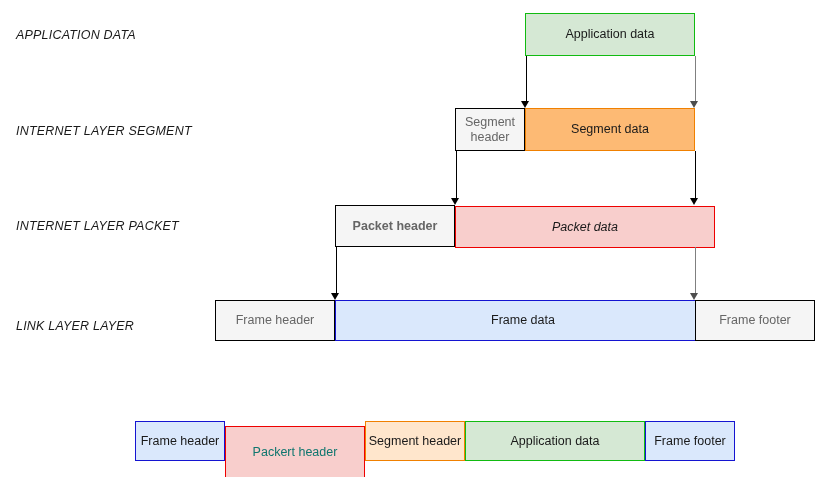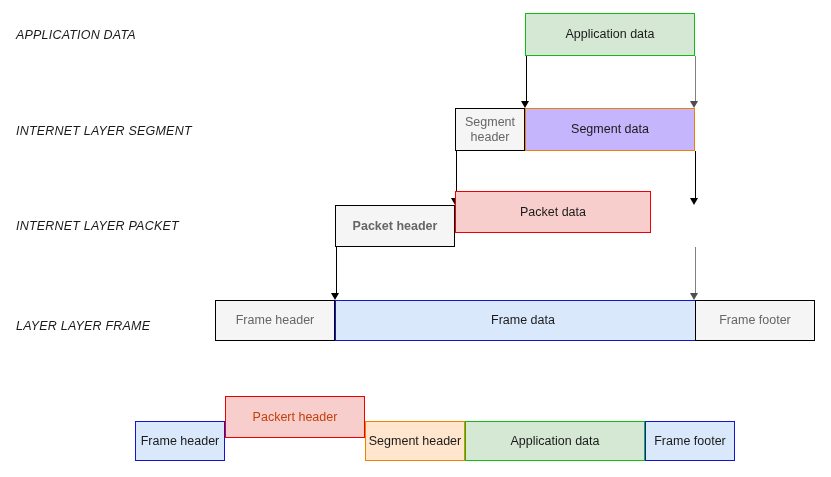--- a/index.html
+++ b/index.html
@@ -39,21 +39,21 @@
     background: #f5f5f5;
     border-color: #000000;
     color: #666666;
   }
   .box-green {
     background: #d5e8d4;
     border-color: #11bb11;
     color: #1a1a1a;
   }
   .box-orange {
-    background: #c4b5fd;
+    background: #fdba74;
     border-color: #f08000;
     color: #1a1a1a;
   }
   .box-red {
     background: #f8cecc;
     border-color: #ee0000;
     color: #1a1a1a;
   }
   .box-blue {
     background: #dae8fc;
@@ -97,21 +97,21 @@
   .c-gray .head { border-top-color: #4d4d4d; }
 </style>
 </head>
 <body>
 
 <div id="canvas">
 
   <div class="row-label" style="left:16px; top:29px;">APPLICATION DATA</div>
   <div class="row-label" style="left:16px; top:125px;">INTERNET LAYER SEGMENT</div>
   <div class="row-label" style="left:16px; top:220px;">INTERNET LAYER PACKET</div>
-  <div class="row-label" style="left:16px; top:320px;">LAYER LAYER FRAME</div>
+  <div class="row-label" style="left:16px; top:320px;">LINK LAYER LAYER</div>
 
   <div class="box box-green" style="left:525px; top:13px; width:170px; height:43px;">Application data</div>
 
   <div class="connector c-black" style="left:525.5px; top:56px; height:52px;">
     <div class="stem" style="height:45px;"></div>
     <div class="head" style="top:45px;"></div>
   </div>
   <div class="connector c-gray" style="left:694.5px; top:56px; height:52px;">
     <div class="stem" style="height:45px;"></div>
     <div class="head" style="top:45px;"></div>
@@ -123,34 +123,34 @@
   <div class="connector c-black" style="left:455.5px; top:151px; height:54px;">
     <div class="stem" style="height:47px;"></div>
     <div class="head" style="top:47px;"></div>
   </div>
   <div class="connector c-black" style="left:694.5px; top:151px; height:54px;">
     <div class="stem" style="height:47px;"></div>
     <div class="head" style="top:47px;"></div>
   </div>
 
   <div class="box box-header" style="left:335px; top:205px; width:120px; height:42px;font-weight:bold;">Packet header</div>
-  <div class="box box-red" style="left:455px; top:191px; width:196px; height:42px;">Packet data</div>
+  <div class="box box-red" style="left:455px; top:206px; width:260px; height:42px;font-style:italic;">Packet data</div>
 
   <div class="connector c-black" style="left:335.5px; top:247px; height:54px;">
     <div class="stem" style="height:46px;"></div>
     <div class="head" style="top:46px;"></div>
   </div>
   <div class="connector c-gray" style="left:694.5px; top:247px; height:54px;">
     <div class="stem" style="height:46px;"></div>
     <div class="head" style="top:46px;"></div>
   </div>
 
   <div class="box box-header" style="left:215px; top:300px; width:120px; height:41px;">Frame header</div>
   <div class="box box-blue" style="left:335px; top:300px; width:376px; height:41px;">Frame data</div>
   <div class="box box-header" style="left:695px; top:300px; width:120px; height:41px;">Frame footer</div>
 
   <div class="legend-cell" style="left:135px; top:421px; width:90px; height:40px; background:#dae8fc; border-color:#1414d1; color:#1a1a1a;">Frame header</div>
-  <div class="legend-cell" style="left:225px; top:396px; width:140px; height:42px; background:#f8cecc; border-color:#ee0000; color:#c2410c;">Packert header</div>
+  <div class="legend-cell" style="left:225px; top:426px; width:140px; height:52px; background:#f8cecc; border-color:#ee0000; color:#0f766e;">Packert header</div>
   <div class="legend-cell" style="left:365px; top:421px; width:100px; height:40px; background:#ffe6cc; border-color:#f08000; color:#1a1a1a;">Segment header</div>
   <div class="legend-cell" style="left:465px; top:421px; width:180px; height:40px; background:#d5e8d4; border-color:#11bb11; color:#1a1a1a;">Application data</div>
   <div class="legend-cell" style="left:645px; top:421px; width:90px; height:40px; background:#dae8fc; border-color:#1414d1; color:#1a1a1a;">Frame footer</div>
 
 </div>
 
 </body></html>

